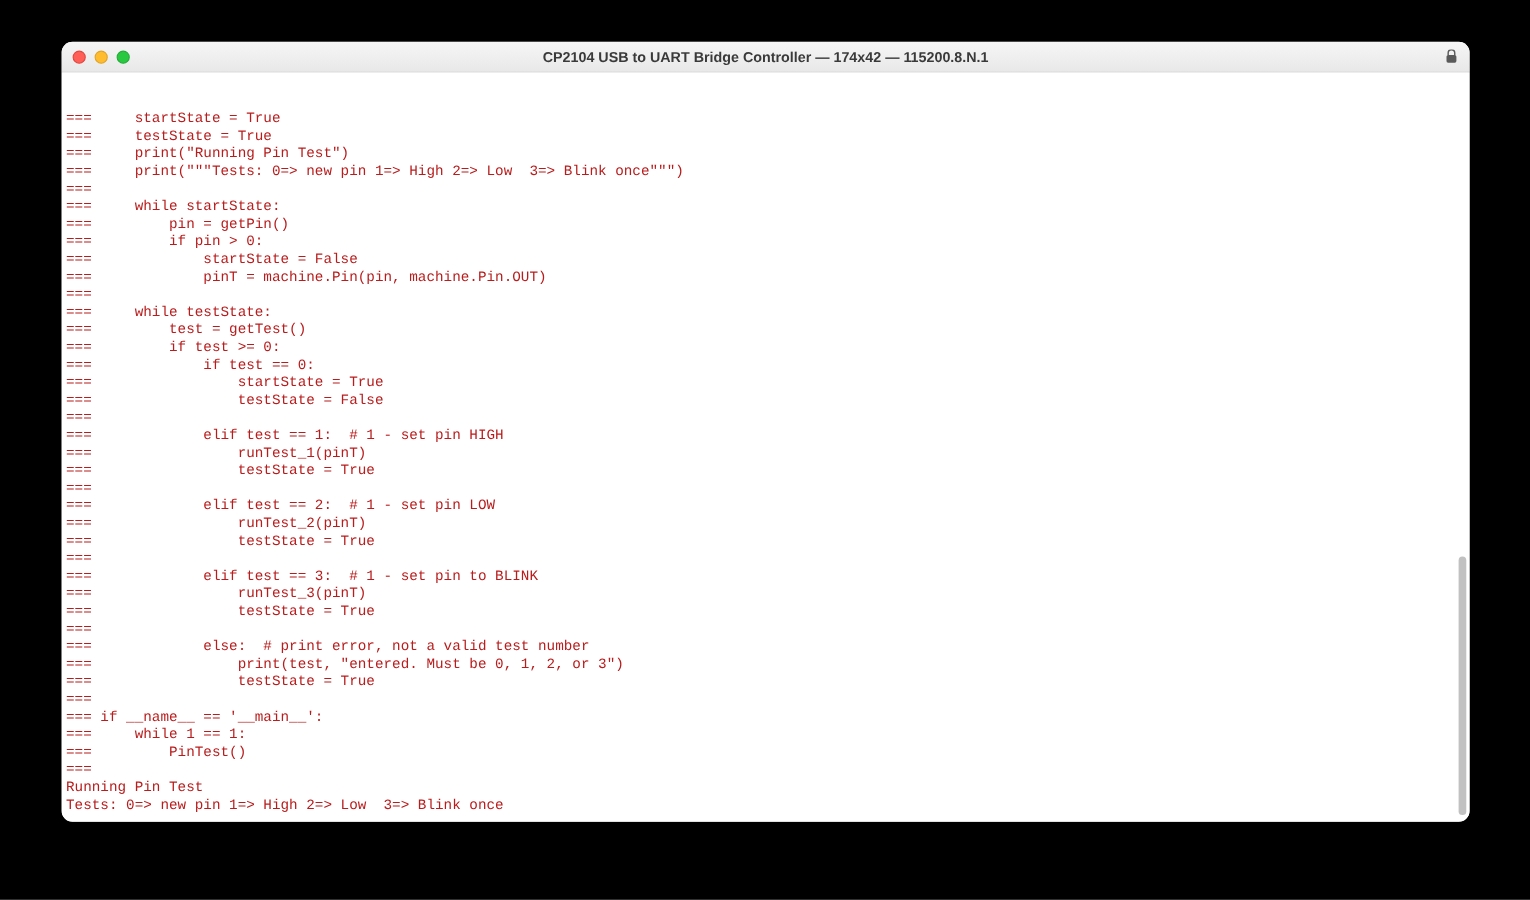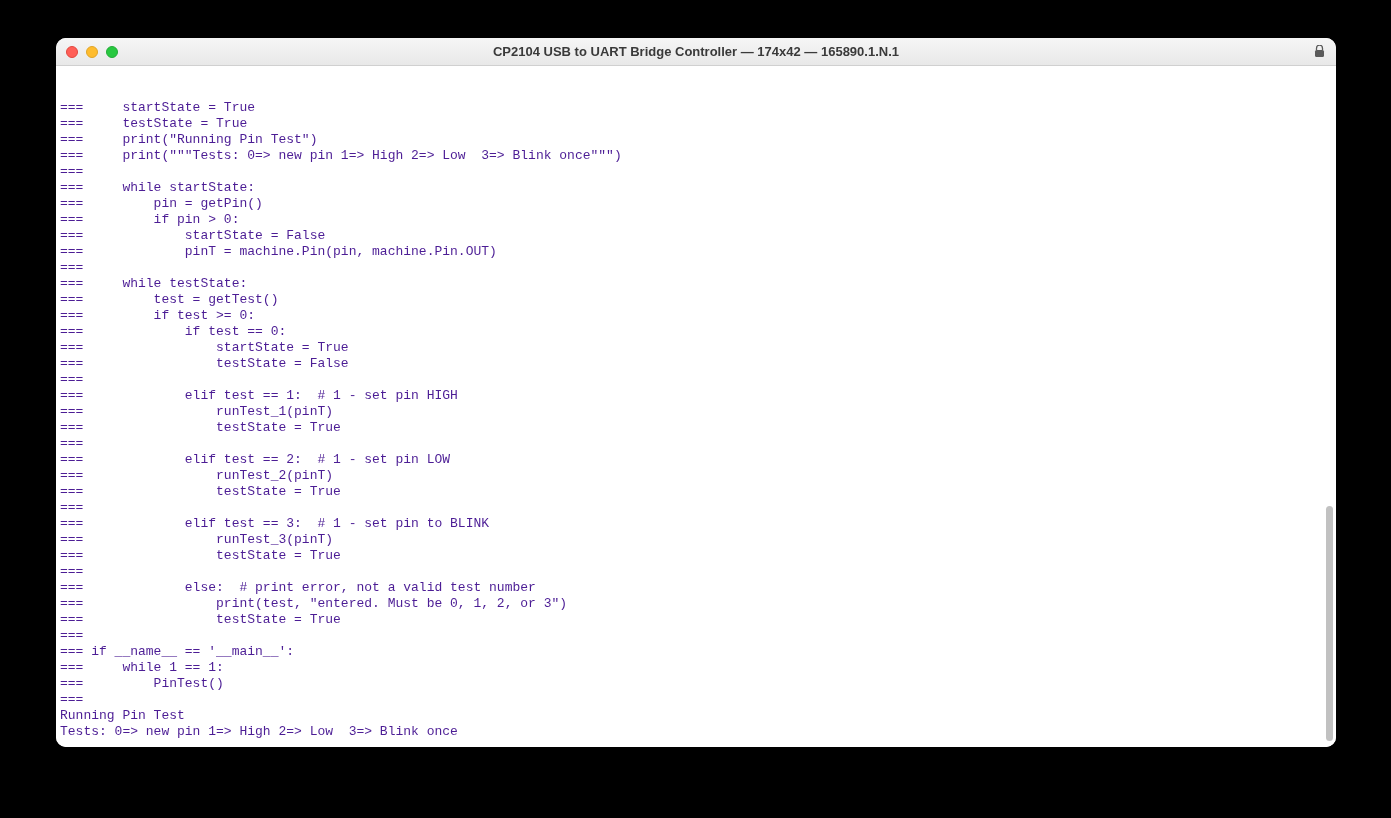--- a/index.html
+++ b/index.html
@@ -70,21 +70,21 @@
       display: flex;
       align-items: center;
       justify-content: center;
     }
     .terminal-body {
       flex: 1;
       background: #fff;
       padding: 2px 4px;
       font-size: 13px;
       line-height: 16px;
-      color: #4c1d95;
+      color: #b91c1c;
       white-space: pre;
       overflow: hidden;
       position: relative;
     }
     .terminal-line {
       white-space: pre;
     }
     .scrollbar-track {
       position: absolute;
       right: 1px;
@@ -105,21 +105,21 @@
 </head>
 <body>
 
 <div class="window">
   <div class="titlebar">
     <div class="traffic-lights">
       <div class="light red"></div>
       <div class="light yellow"></div>
       <div class="light green"></div>
     </div>
-    <div class="title">CP2104 USB to UART Bridge Controller — 174x42 — 165890.1.N.1</div>
+    <div class="title">CP2104 USB to UART Bridge Controller — 174x42 — 115200.8.N.1</div>
     <div class="lock">
       <svg width="11" height="13" viewBox="0 0 11 13">
         <path d="M2.5 5 V3.2 a3 3 0 0 1 6 0 V5" fill="none" stroke="#5a5a5a" stroke-width="1.3"></path>
         <rect x="1" y="5" width="9" height="7" rx="1.5" fill="#5a5a5a"></rect>
       </svg>
     </div>
   </div>
   <div class="terminal-body">
     <div id="terminal-lines"><div class="terminal-line">===     startState = True</div><div class="terminal-line">===     testState = True</div><div class="terminal-line">===     print("Running Pin Test")</div><div class="terminal-line">===     print("""Tests: 0=&gt; new pin 1=&gt; High 2=&gt; Low  3=&gt; Blink once""")</div><div class="terminal-line">=== </div><div class="terminal-line">===     while startState:</div><div class="terminal-line">===         pin = getPin()</div><div class="terminal-line">===         if pin &gt; 0:</div><div class="terminal-line">===             startState = False</div><div class="terminal-line">===             pinT = machine.Pin(pin, machine.Pin.OUT)</div><div class="terminal-line">=== </div><div class="terminal-line">===     while testState:</div><div class="terminal-line">===         test = getTest()</div><div class="terminal-line">===         if test &gt;= 0:</div><div class="terminal-line">===             if test == 0:</div><div class="terminal-line">===                 startState = True</div><div class="terminal-line">===                 testState = False</div><div class="terminal-line">=== </div><div class="terminal-line">===             elif test == 1:  # 1 - set pin HIGH</div><div class="terminal-line">===                 runTest_1(pinT)</div><div class="terminal-line">===                 testState = True</div><div class="terminal-line">=== </div><div class="terminal-line">===             elif test == 2:  # 1 - set pin LOW</div><div class="terminal-line">===                 runTest_2(pinT)</div><div class="terminal-line">===                 testState = True</div><div class="terminal-line">=== </div><div class="terminal-line">===             elif test == 3:  # 1 - set pin to BLINK</div><div class="terminal-line">===                 runTest_3(pinT)</div><div class="terminal-line">===                 testState = True</div><div class="terminal-line">=== </div><div class="terminal-line">===             else:  # print error, not a valid test number</div><div class="terminal-line">===                 print(test, "entered. Must be 0, 1, 2, or 3")</div><div class="terminal-line">===                 testState = True</div><div class="terminal-line">=== </div><div class="terminal-line">=== if __name__ == '__main__':</div><div class="terminal-line">===     while 1 == 1:</div><div class="terminal-line">===         PinTest()</div><div class="terminal-line">=== </div><div class="terminal-line">Running Pin Test</div><div class="terminal-line">Tests: 0=&gt; new pin 1=&gt; High 2=&gt; Low  3=&gt; Blink once</div></div>
     

